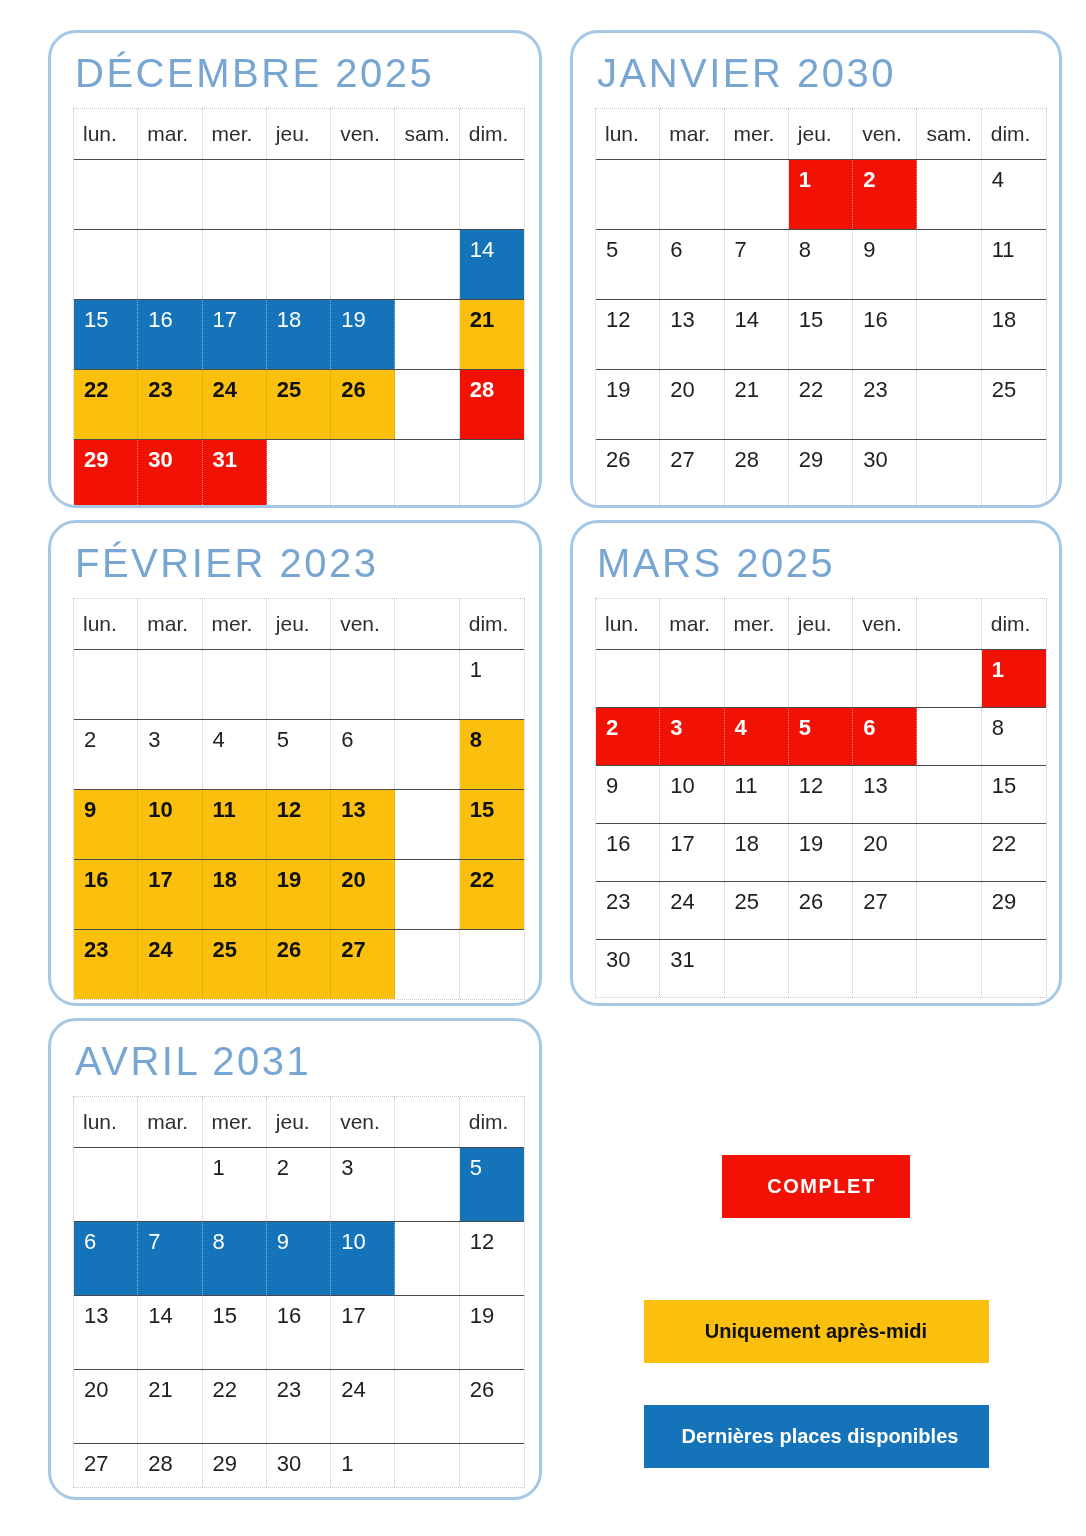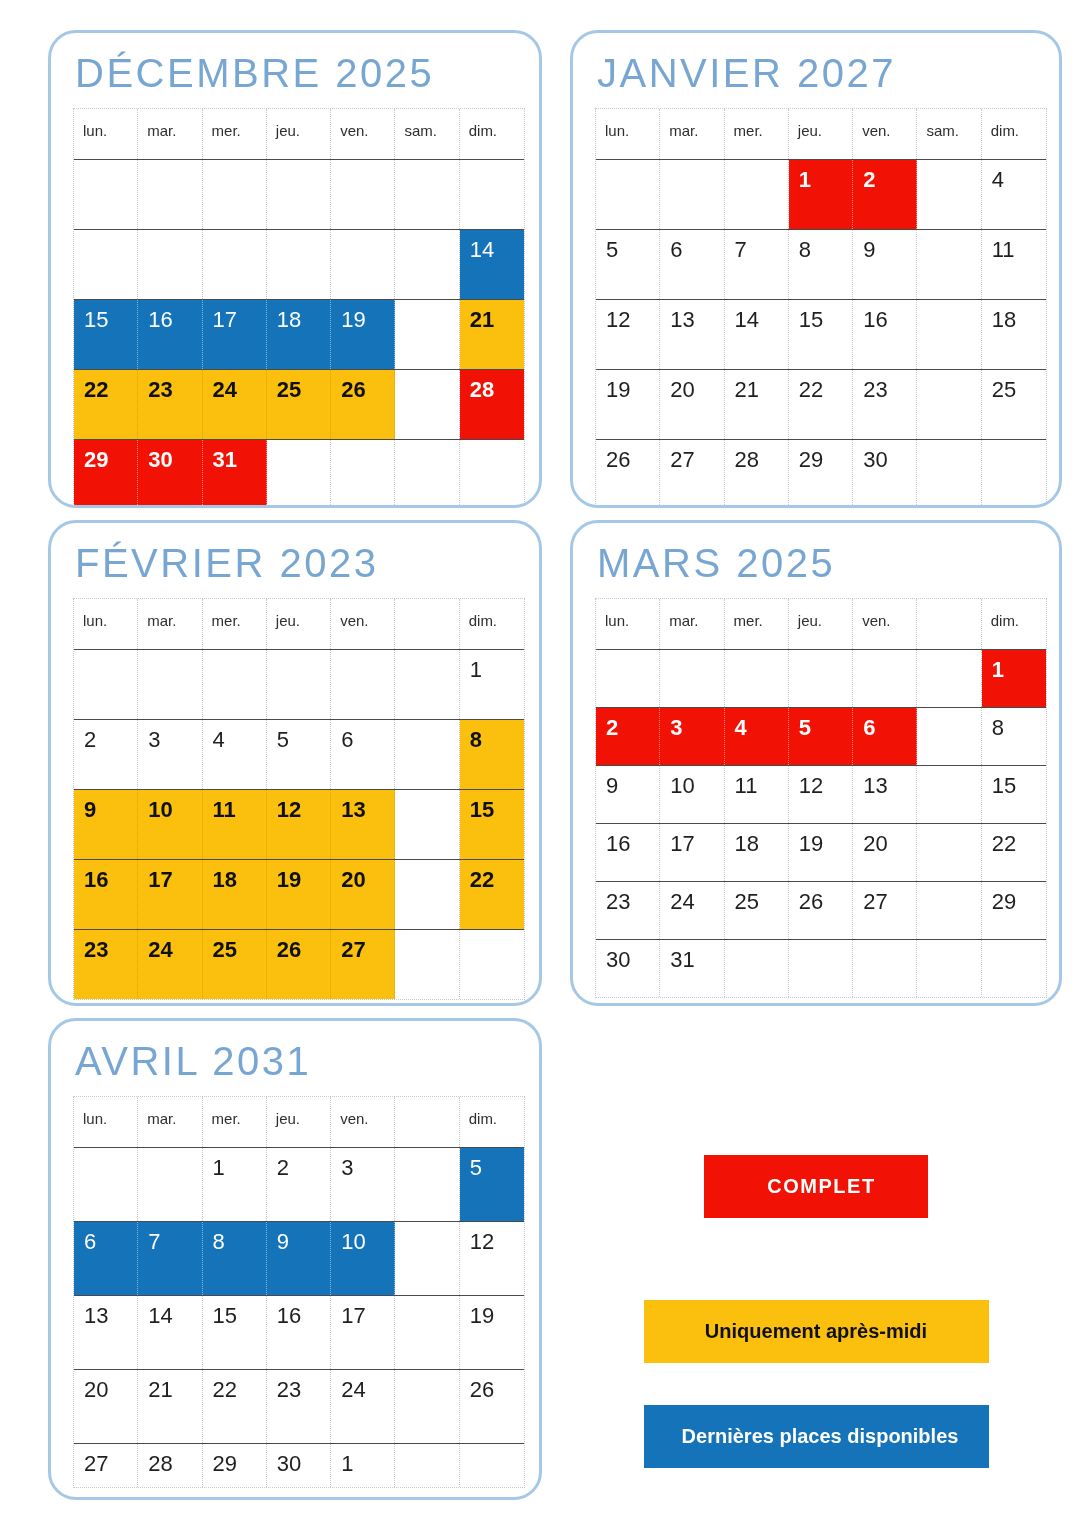--- a/index.html
+++ b/index.html
@@ -43,21 +43,21 @@
     height: 50px;
   }
   .cal-row {
     display: grid;
     grid-template-columns: repeat(7, 1fr);
     height: 70px;
     border-top: 1.5px solid var(--c-grid_solid);
   }
   .hcell {
     padding: 13px 0 0 9px;
-    font-size: 15px;
+    font-size: 21px;
     color: #2e2e2e;
     border-right: 1px dotted var(--c-grid_dotted);
     overflow: hidden;
   }
   .cell {
     padding: 7px 0 0 10px;
     font-size: 22px;
     color: var(--c-day_text);
     border-right: 1px dotted var(--c-grid_dotted);
     overflow: hidden;
@@ -97,21 +97,21 @@
   .badge {
     height: 63px;
     display: flex;
     align-items: center;
     justify-content: center;
     font-weight: 700;
     font-size: 20px;
     text-align: center;
   }
   .badge.s-complet {
-    width: 224px;
+    width: 188px;
     background: var(--c-complet);
     color: #ffffff;
     letter-spacing: 1.5px;
     padding-left: 11px;
   }
   .badge.s-apres_midi {
     width: 345px;
     background: var(--c-apres_midi);
     color: #101010;
     margin-top: 40px;
@@ -180,21 +180,21 @@
           <div class="cell s-complet">30</div>
           <div class="cell s-complet">31</div>
           <div class="cell"></div>
           <div class="cell"></div>
           <div class="cell"></div>
           <div class="cell"></div>
         </div>
       </div>
     </div>
     <div class="card month-janvier-2026">
-      <div class="month-title">JANVIER 2027</div>
+      <div class="month-title">JANVIER 2030</div>
       <div class="cal">
         <div class="cal-hrow">
           <div class="hcell">lun.</div>
           <div class="hcell">mar.</div>
           <div class="hcell">mer.</div>
           <div class="hcell">jeu.</div>
           <div class="hcell">ven.</div>
           <div class="hcell">sam.</div>
           <div class="hcell">dim.</div>
         </div>

